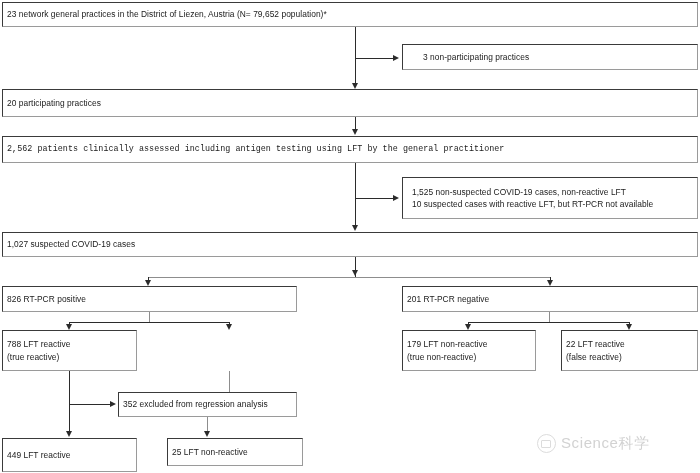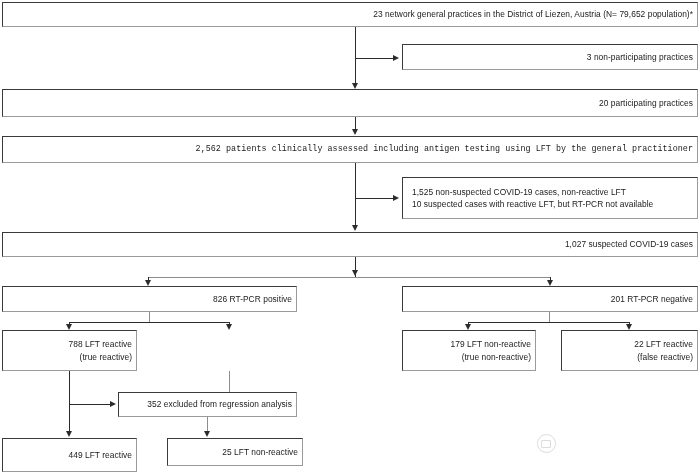--- a/index.html
+++ b/index.html
@@ -23,21 +23,21 @@
   .box {
     position: absolute;
     box-sizing: border-box;
     background: #ffffff;
     border: 1px solid #3a3a3a;
     border-right-color: #9a9a9a;
     border-bottom-color: #9a9a9a;
     display: flex;
     align-items: center;
     justify-content: center;
-    text-align: right;
+    text-align: left;
     color: #1a1a1a;
     font-size: 8.4px;
     line-height: 1.45;
     letter-spacing: 0.05px;
     padding: 1px 4px;
   }
   .box.left-text {
     justify-content: flex-start;
     text-align: left;
     padding-left: 9px;
@@ -254,15 +254,16 @@
   </div>
 
   <div class="box" style="left:167px; top:438px; width:136px; height:28px;">
     <span class="lines">
         <span class="l1">25 LFT non-reactive</span>
       </span>
   </div>
 
   <div id="watermark" style="left:537px; top:434px;">
     <span class="wm-logo"></span>
+    <span class="wm-text">Science科学</span>
   </div>
 
 </div>
 
 </body></html>

